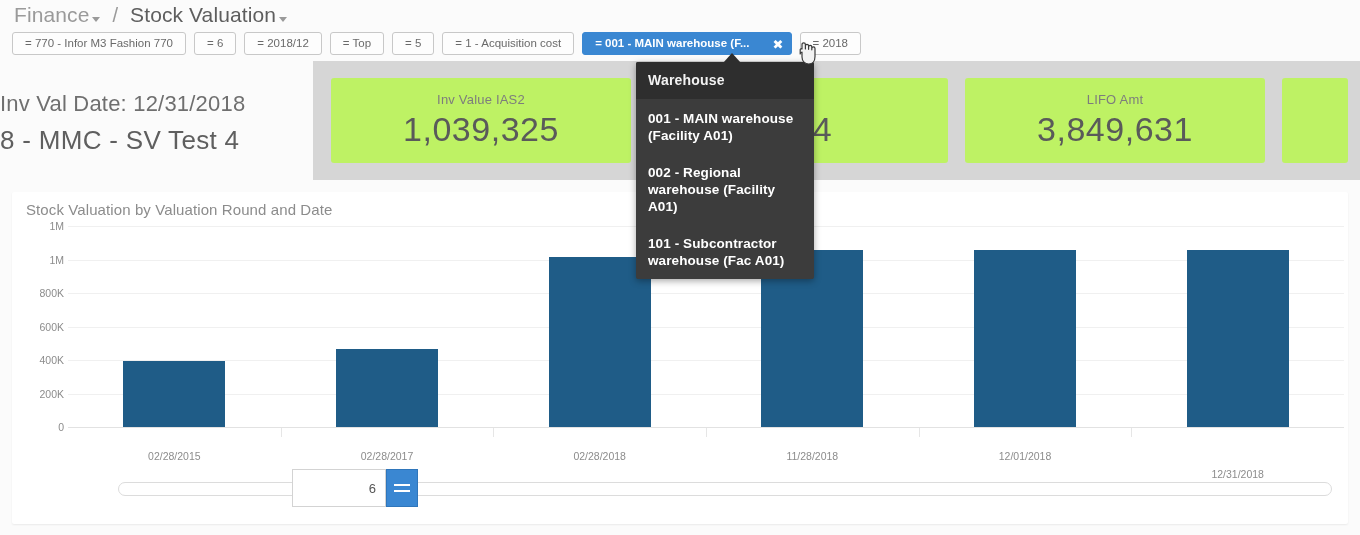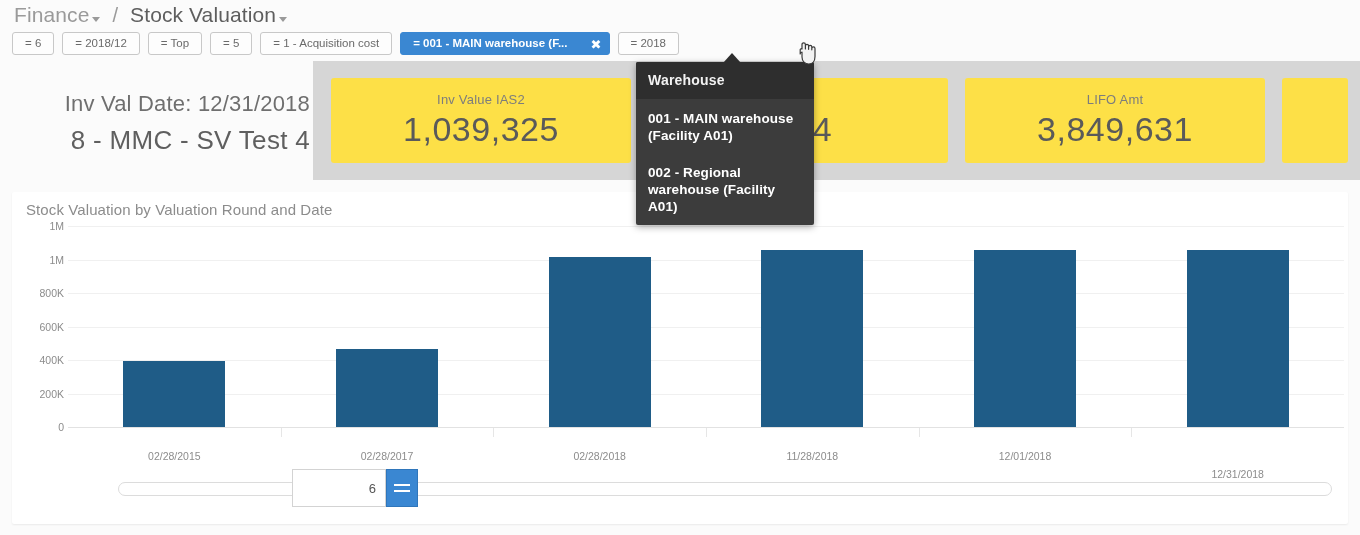--- a/index.html
+++ b/index.html
@@ -50,32 +50,32 @@
   
   .kpiband{
     position:absolute;left:313px;top:61px;width:1047px;height:119px;
     background:#d6d6d6;
   }
   .kpirow{
     position:absolute;left:0;top:0;height:119px;width:1047px;
     display:flex;align-items:center;gap:17px;padding-left:18px;box-sizing:border-box;
   }
   .kpicard{
-    width:300px;height:85px;background:#fde047;border-radius:3px;
+    width:300px;height:85px;background:#bef264;border-radius:3px;
     display:flex;flex-direction:column;align-items:center;justify-content:center;
     flex:0 0 auto;box-shadow:0 0 0 0 rgba(0,0,0,0);
   }
   .kpicard.clipped{width:66px;}
   .kpi-label{font-size:13px;color:#7d7d7d;margin-bottom:2px;letter-spacing:.2px;}
   .kpi-value{font-size:34px;color:#5a5a5a;font-weight:400;letter-spacing:.5px;line-height:40px;}
 
   
   .titleblock{
     position:absolute;left:0px;top:70px;width:310px;height:105px;
-    display:flex;flex-direction:column;align-items:flex-end;justify-content:center;
+    display:flex;flex-direction:column;align-items:flex-start;justify-content:center;
     text-align:center;
   }
   .title-1{font-size:22px;color:#6f6f6f;line-height:34px;letter-spacing:.2px;}
   .title-2{font-size:26px;color:#5f5f5f;line-height:38px;letter-spacing:.3px;}
 
   
   .chartpanel{
     position:absolute;left:12px;top:192px;width:1336px;height:332px;
     background:#ffffff;border-radius:2px;
     box-shadow:0 1px 2px rgba(0,0,0,.07);
@@ -153,20 +153,23 @@
     <span>
       <span class="bc-first">Finance</span><span class="caret"></span>
     </span>
     <span class="bc-sep">/</span>
     <span>
       <span class="bc-second">Stock Valuation</span><span class="caret"></span>
     </span>
   </div>
 
   <div class="chipbar" id="chipbar">
+      <div class="chip">
+        <span>= 770 - Infor M3 Fashion 770</span>
+      </div>
       <div class="chip">
         <span>= 6</span>
       </div>
       <div class="chip">
         <span>= 2018/12</span>
       </div>
       <div class="chip">
         <span>= Top</span>
       </div>
       <div class="chip">
@@ -262,20 +265,21 @@
       </div>
     </div>
   </div>
 
   <div class="dd-arrow"></div>
   <div class="dropdown">
     <div class="dd-head">Warehouse</div>
     <div id="ddlist">
         <div class="dd-item">001 - MAIN warehouse (Facility A01)</div>
         <div class="dd-item">002 - Regional warehouse (Facility A01)</div>
+        <div class="dd-item">101 - Subcontractor warehouse (Fac A01)</div>
       </div>
   </div>
 
   <div class="cursor">
     <svg width="22" height="26" viewBox="0 0 22 26">
       <path d="M4,9 L4,4.5 A1.7,1.7 0 0 1 7.4,4.5 L7.4,9 L7.4,6 A1.6,1.6 0 0 1 10.6,6 L10.6,9.3 L10.6,7 A1.6,1.6 0 0 1 13.8,7 L13.8,9.8 L13.8,8.4 A1.6,1.6 0 0 1 17,8.4 L17,16.5 C17,21 14.5,24 10.8,24 C7,24 4,21.2 4,17 L4,12 C4,12 2.2,12.4 2.2,14 L2.2,9.6 C2.2,8.6 3,9 4,9 Z" fill="#f2f2f2" stroke="#3a3a3a" stroke-width="1.2" stroke-linejoin="round"></path>
     </svg>
   </div>
 
 </div>

